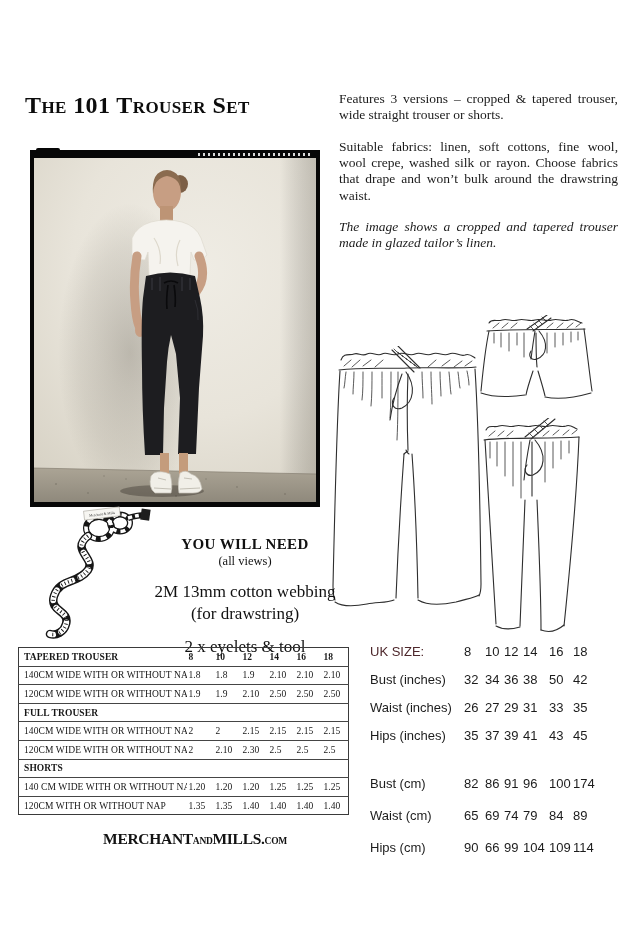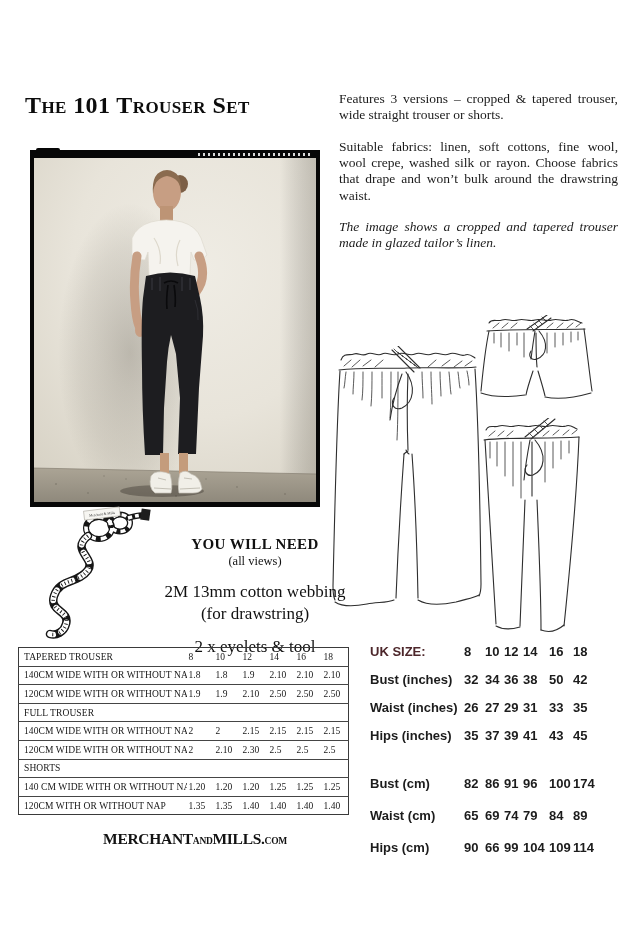--- a/index.html
+++ b/index.html
@@ -33,39 +33,39 @@
   .intro{left:339px;top:91px;width:279px;font-size:13.5px;line-height:1.21;color:#1b1b1b;}
   .intro p{margin:0 0 15px 0;text-align:justify;}
   .intro p.note{font-style:italic;}
 
   
   .sketch svg{display:block;}
   .sk{stroke:#2e2e2e;stroke-width:1.1;fill:none;stroke-linecap:round;stroke-linejoin:round;}
   .sk-thin{stroke:#2e2e2e;stroke-width:0.8;fill:none;stroke-linecap:round;}
 
   
-  .ywn{left:160px;top:536px;width:190px;text-align:center;color:#111;}
+  .ywn{left:150px;top:536px;width:190px;text-align:center;color:#111;}
   .ywn .h{font-size:15px;font-weight:bold;letter-spacing:.4px;}
   .ywn .sub{font-size:12.5px;margin-top:1px;}
   .ywn .item{font-size:17px;margin-top:2px;}
   .ywn .gap{height:11px;}
 
   
   .fabric{left:18px;top:647px;width:330px;}
   .fabric table{border-collapse:collapse;width:330px;table-layout:fixed;border:1.4px solid #3a3a3a;}
   .fabric td{
     border-top:1px solid #454545;font-size:9.5px;height:17.6px;padding:0 0 0 2px;
     white-space:nowrap;overflow:hidden;color:#171717;vertical-align:middle;
   }
   .fabric tr:first-child td{border-top:none;}
   .fabric td.lbl{padding-left:5px;letter-spacing:.1px;}
-  .fabric td.b{font-weight:normal;}
-
-  
-  .sizechart{left:370px;top:644px;width:250px;font-family:"Liberation Sans", sans-serif;font-weight:bold;font-size:13px;color:#1c1c1c;}
+  .fabric td.b{font-weight:bold;}
+
+  
+  .sizechart{left:370px;top:644px;width:250px;font-family:"Liberation Sans", sans-serif;font-weight:normal;font-size:13px;color:#1c1c1c;}
   .sc-row{display:flex;align-items:baseline;height:18px;margin-bottom:10px;}
   .sc-row.cm{margin-bottom:14px;}
   .sc-gap{height:20px;}
   .sc-label{width:94px;flex:none;}
   .sc-label.accent{color:#4d272b;}
   .sc-vals{display:flex;}
   .sc-vals span{display:inline-block;text-align:left;}
   .sc-vals span:nth-child(1){width:21px;}
   .sc-vals span:nth-child(2){width:19px;}
   .sc-vals span:nth-child(3){width:19px;}

